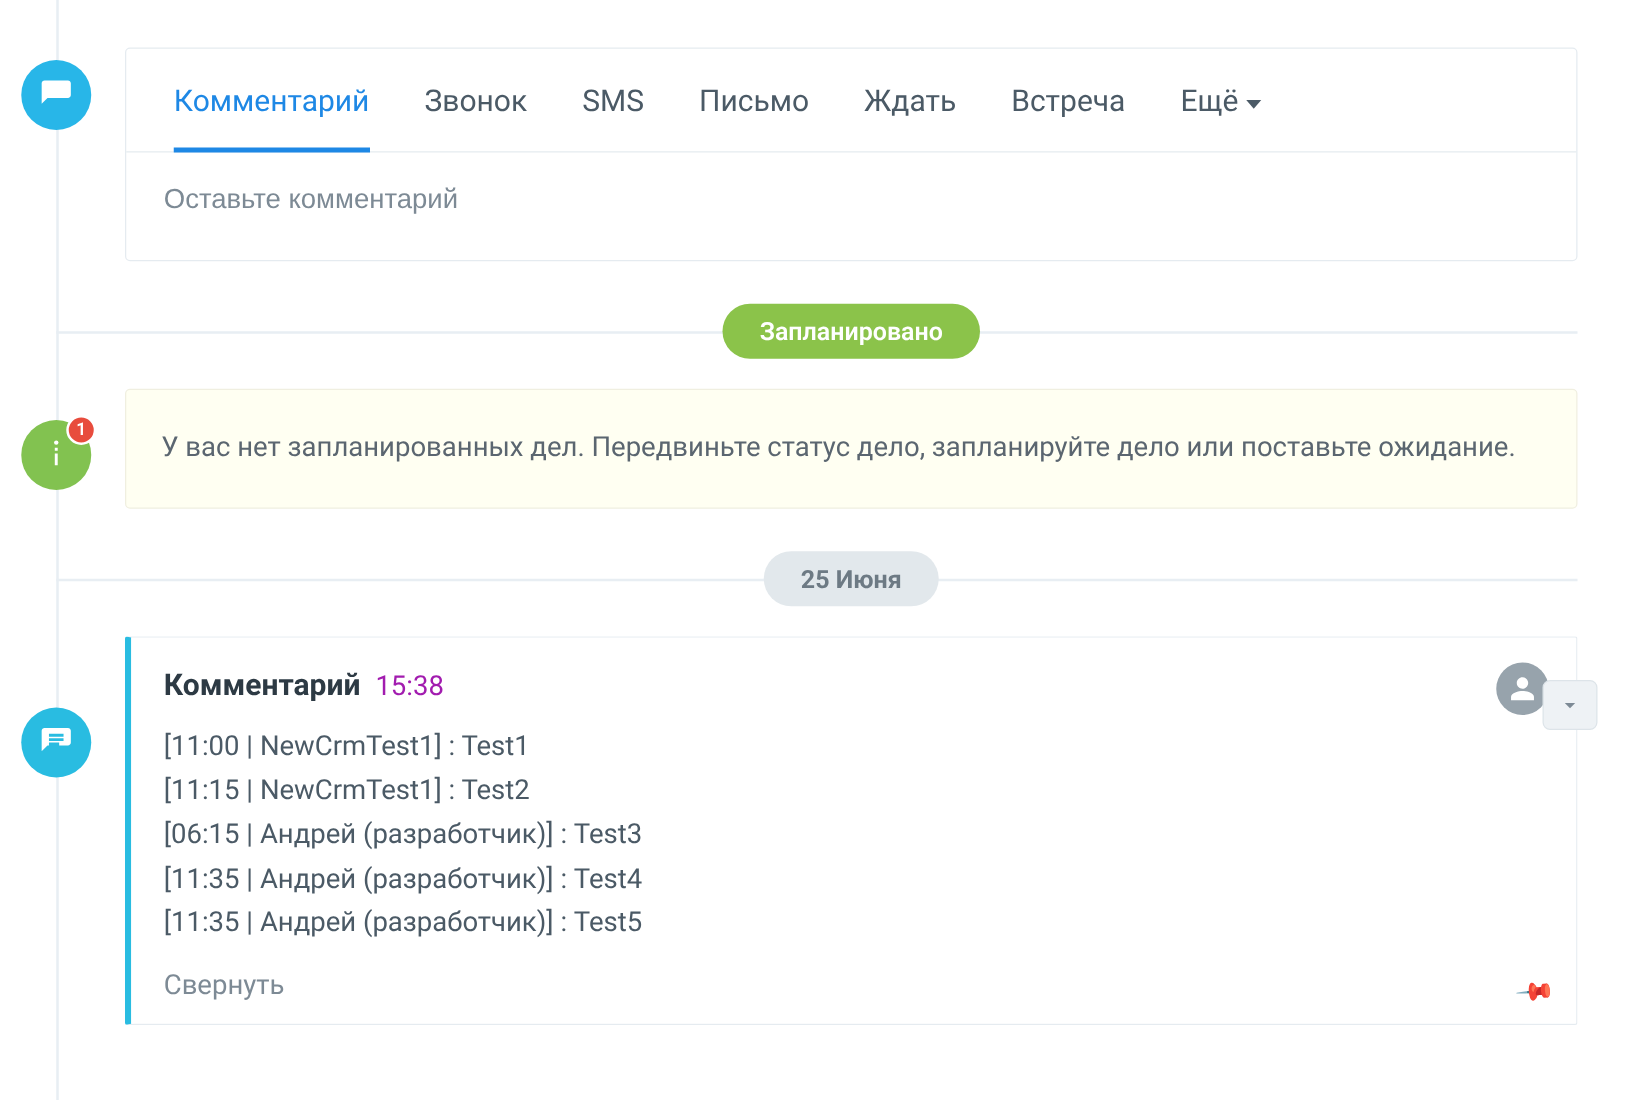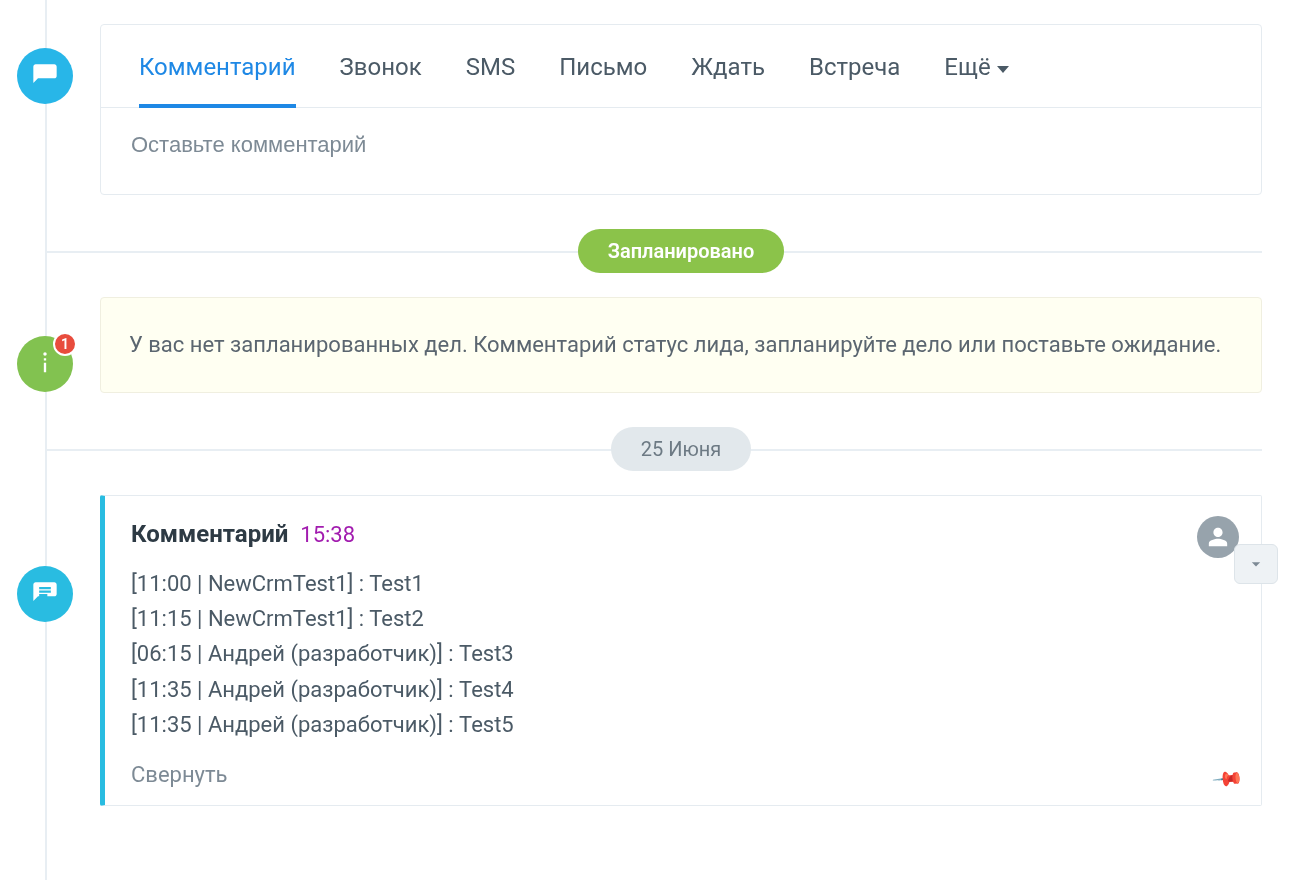--- a/index.html
+++ b/index.html
@@ -18,21 +18,21 @@
     left: 45px;
     top: 0;
     bottom: 0;
     width: 2px;
     background: #e8eef3;
   }
 
   .content-wrap {
     margin-left: 100px;
     padding-right: 40px;
-    padding-top: 24px;
+    padding-top: 38px;
   }
 
   
   .tl-icon {
     position: absolute;
     left: 17px;
     width: 56px;
     height: 56px;
     border-radius: 50%;
     display: flex;
@@ -134,21 +134,21 @@
   }
   .pill {
     position: relative;
     z-index: 1;
     border-radius: 999px;
     padding: 10px 30px;
     font-size: 20px;
     font-weight: 600;
   }
   .pill.green { background: #8bc34a; color: #fff; }
-  .pill.grey  { background: #e2e8ec; color: #6d7a84; font-weight: 400; }
+  .pill.grey  { background: #e2e8ec; color: #6d7a84; font-weight: 700; }
 
   
   .notice {
     background: #fffff2;
     border: 1px solid #f0efe0;
     border-radius: 4px;
     padding: 30px 28px;
     font-size: 22px;
     line-height: 1.55;
     color: #5b6670;
@@ -274,21 +274,21 @@
     </div>
     <div class="comment-input-row">
       <input class="comment-input" type="text" placeholder="Оставьте комментарий" style="">
     </div>
   </div>
 
   <div class="badge-row">
     <div class="pill green">Запланировано</div>
   </div>
 
-  <div class="notice">У вас нет запланированных дел. Комментарий статус лида, запланируйте дело или поставьте ожидание.</div>
+  <div class="notice">У вас нет запланированных дел. Передвиньте статус дело, запланируйте дело или поставьте ожидание.</div>
 
   <div class="badge-row">
     <div class="pill grey">25 Июня</div>
   </div>
 
   <div class="comment-card">
     <div class="avatar-circle">
       <svg viewBox="0 0 24 24">
           <path d="M12 12c2.7 0 5-2.3 5-5s-2.3-5-5-5-5 2.3-5 5 2.3 5 5 5zm0 2c-3.3 0-10 1.7-10 5v3h20v-3c0-3.3-6.7-5-10-5z"></path>
         </svg>

